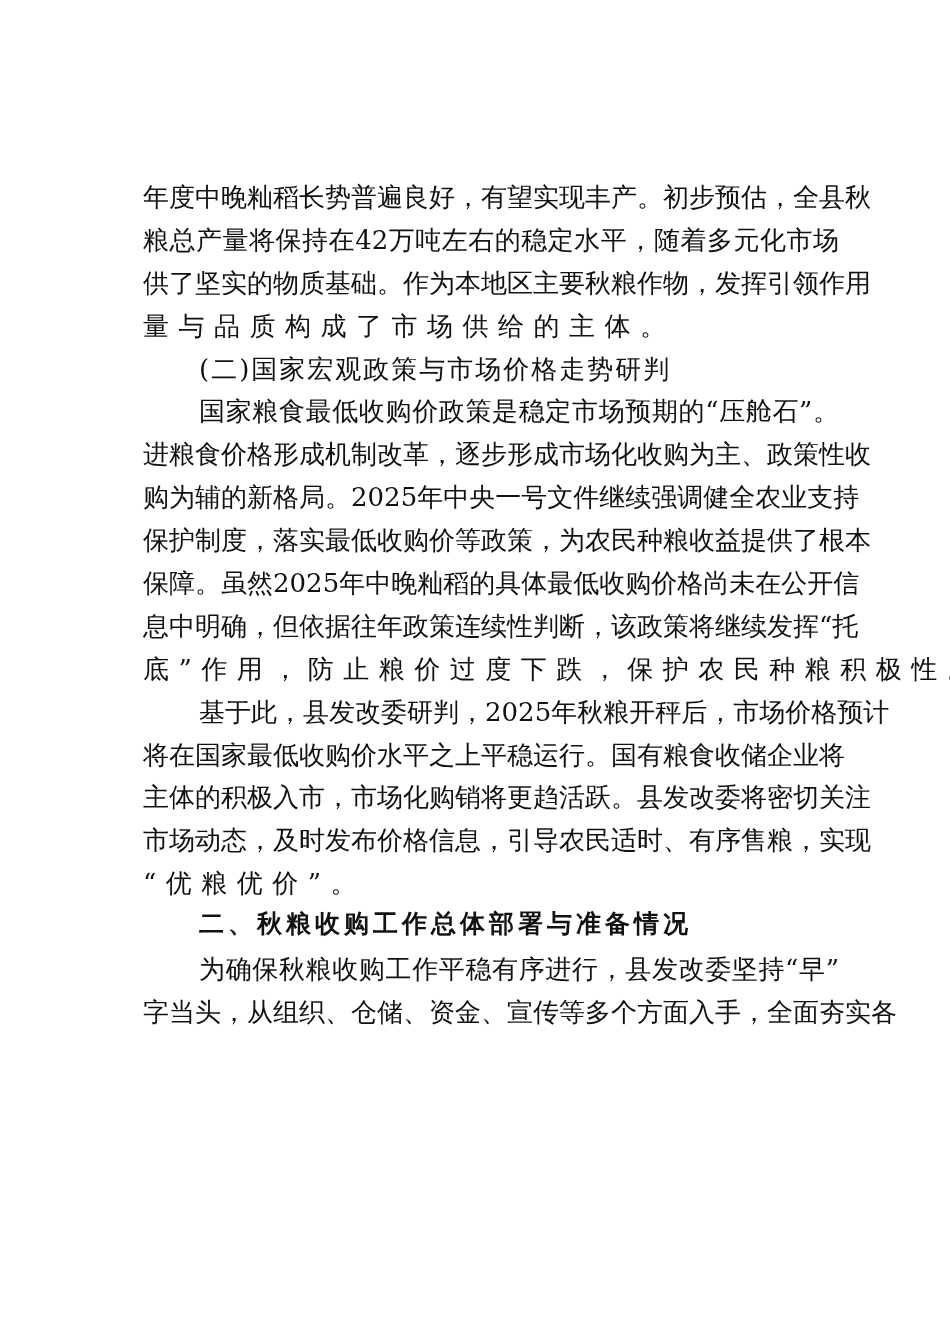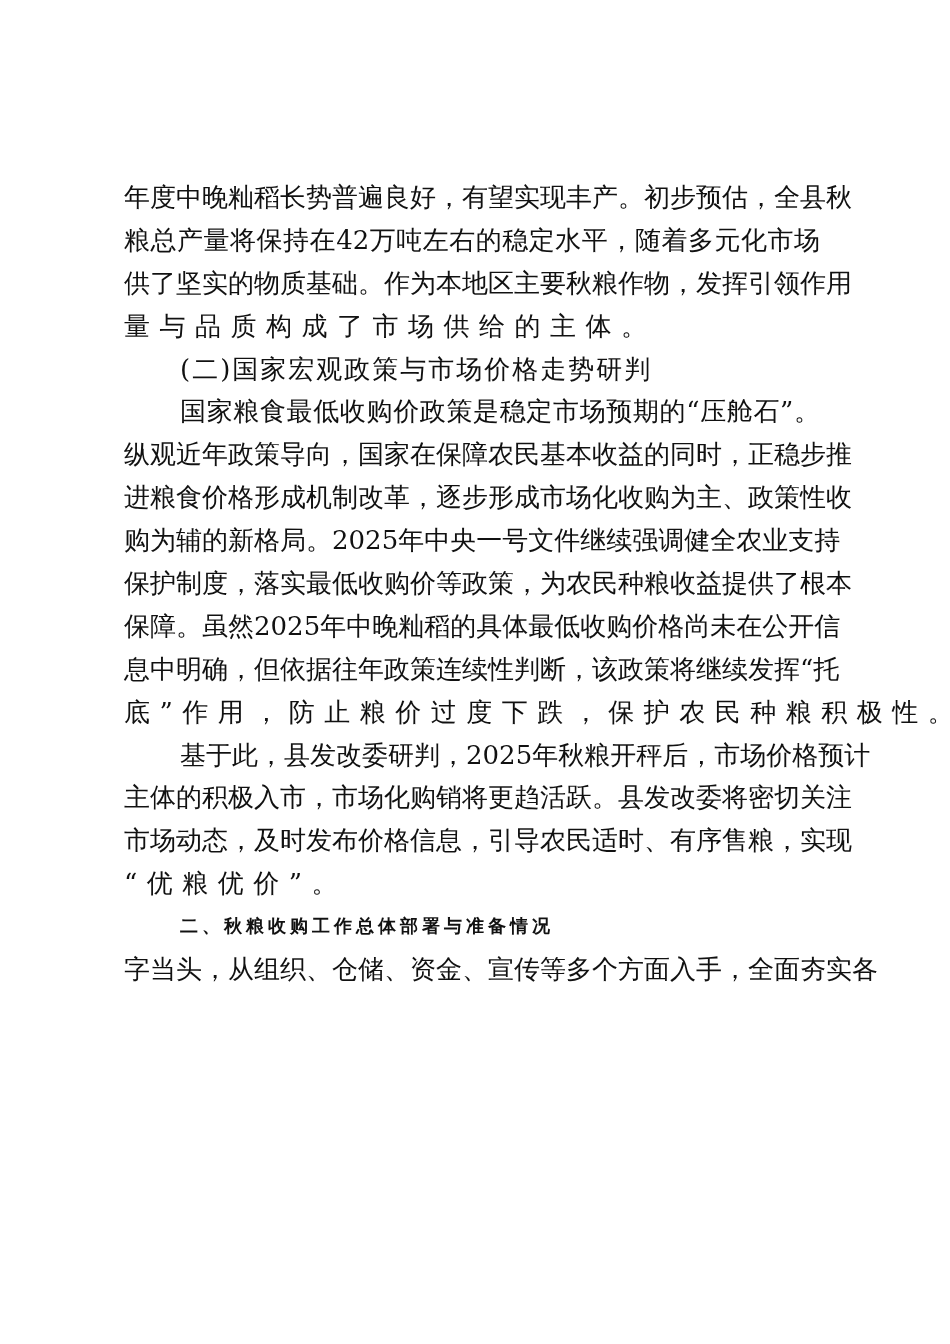--- a/index.html
+++ b/index.html
@@ -10,21 +10,21 @@
     body {
       width: 950px;
       height: 1344px;
       position: relative;
       overflow: hidden;
       font-family: "DejaVu Serif", "Liberation Serif", serif;
       color: #111111;
     }
     .page {
       position: absolute;
-      left: 124px;
+      left: 143px;
       top: 176px;
       width: 696px;
     }
     .line {
       height: 42.9px;
       line-height: 42.9px;
       font-size: 26px;
       white-space: nowrap;
       text-align: justify;
       text-align-last: justify;
@@ -35,62 +35,63 @@
       letter-spacing: 9.5px;
     }
     .indent {
       padding-left: 56px;
     }
     .subheading {
       text-align-last: left;
       letter-spacing: 2px;
     }
     .heading {
-      font-family: Liberation Sans, sans-serif;
+      font-family: Liberation Mono, monospace;
       font-weight: bold;
       text-align-last: left;
       letter-spacing: 4px;
-      font-size: 18px;
+      font-size: 25px;
     }
   </style>
 </head>
 <body>
 
 <div class="page">
 
   <div>
     <div class="line">年度中晚籼稻长势普遍良好，有望实现丰产。初步预估，全县秋</div>
     <div class="line">粮总产量将保持在42万吨左右的稳定水平，随着多元化市场</div>
     <div class="line">供了坚实的物质基础。作为本地区主要秋粮作物，发挥引领作用</div>
     <div class="line last">量与品质构成了市场供给的主体。</div>
   </div>
 
   <div>
     <div class="line indent subheading">(二)国家宏观政策与市场价格走势研判</div>
   </div>
 
   <div>
     <div class="line indent">国家粮食最低收购价政策是稳定市场预期的“压舱石”。</div>
-    <div class="line">纵观近年政策导向，国家在保障农民基本收益的同时，正稳步推</div>
     <div class="line">进粮食价格形成机制改革，逐步形成市场化收购为主、政策性收</div>
     <div class="line">购为辅的新格局。2025年中央一号文件继续强调健全农业支持</div>
     <div class="line">保护制度，落实最低收购价等政策，为农民种粮收益提供了根本</div>
     <div class="line">保障。虽然2025年中晚籼稻的具体最低收购价格尚未在公开信</div>
     <div class="line">息中明确，但依据往年政策连续性判断，该政策将继续发挥“托</div>
     <div class="line last">底”作用，防止粮价过度下跌，保护农民种粮积极性。</div>
   </div>
 
   <div>
     <div class="line indent">基于此，县发改委研判，2025年秋粮开秤后，市场价格预计</div>
+    <div class="line">将在国家最低收购价水平之上平稳运行。国有粮食收储企业将</div>
     <div class="line">主体的积极入市，市场化购销将更趋活跃。县发改委将密切关注</div>
     <div class="line">市场动态，及时发布价格信息，引导农民适时、有序售粮，实现</div>
     <div class="line last">“优粮优价”。</div>
   </div>
 
   <div>
     <div class="line indent heading">二、秋粮收购工作总体部署与准备情况</div>
   </div>
 
   <div>
+    <div class="line indent">为确保秋粮收购工作平稳有序进行，县发改委坚持“早”</div>
     <div class="line">字当头，从组织、仓储、资金、宣传等多个方面入手，全面夯实各</div>
   </div>
 
 </div>
 
 </body></html>

